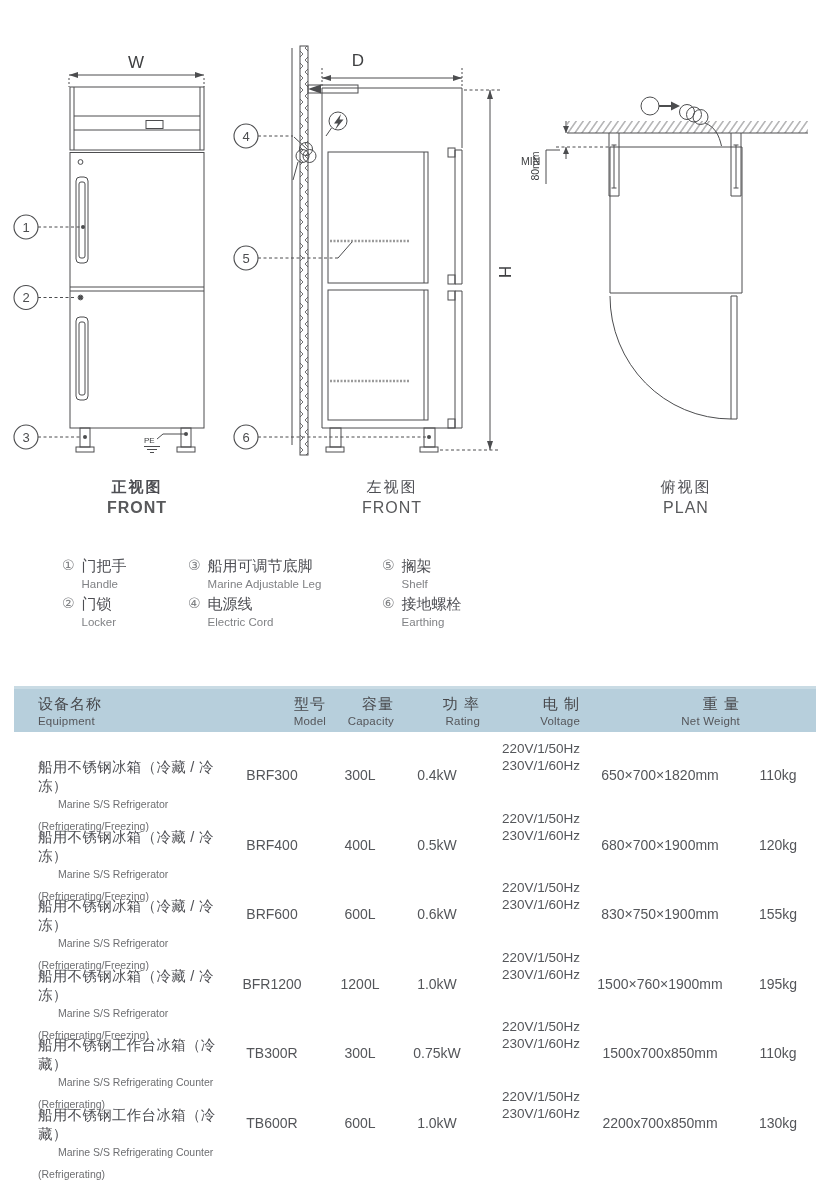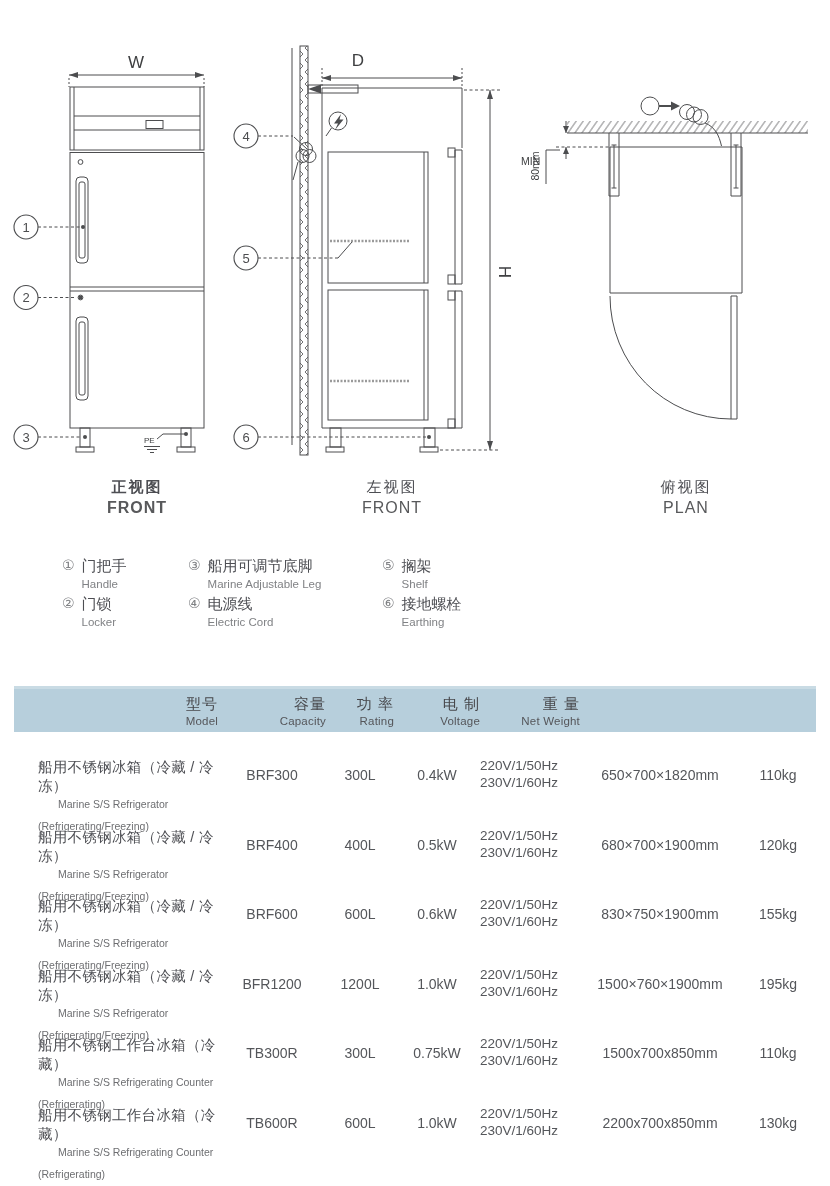--- a/index.html
+++ b/index.html
@@ -25,21 +25,21 @@
   .th{ text-align:right;}
   .th .zh{font-size:15px;color:#47484c;letter-spacing:1px;}
   .th .en{font-size:11.5px;color:#55565a;margin-top:1px;letter-spacing:0.2px;}
   .th.left{text-align:left;padding-left:24px;}
   .trow{height:69.5px;align-items:start;}
   .c-equip{padding-left:24px;margin-top:18px;}
   .equip-zh{font-size:14.5px;color:#4d4e53;line-height:19px;letter-spacing:0.3px;}
   .equip-en{font-size:10.5px;color:#6d6e71;line-height:14px;margin-top:1px;padding-left:20px;}
   .equip-sub{font-size:10.5px;color:#6d6e71;line-height:14px;margin-top:8px;}
   .c-val{text-align:center;font-size:14px;color:#54565a;margin-top:27px;}
-  .c-volt{text-align:left;font-size:13.5px;color:#54565a;margin-top:17px;line-height:17px;}
+  .c-volt{text-align:right;font-size:13.5px;color:#54565a;line-height:17px;}
 
   
   text{font-family:"Liberation Sans","DejaVu Sans",sans-serif;fill:#3f4042;}
   .dimtext{font-size:17px;}
   .smalltext{font-size:10.5px;}
   .callout-t{font-size:13px;fill:#4c4d4f;}
   .petext{font-size:8px;}
 </style>
 </head>
 <body>
@@ -295,20 +295,24 @@
     <span class="legend-num">⑥</span>
     <span>
       <div class="legend-zh">接地螺栓</div>
       <div class="legend-en">Earthing</div>
     </span>
   </div>
 </div>
 
 <div class="spec-table">
   <div class="thead grid7">
+    <div class="th left">
+      <div class="zh">设备名称</div>
+      <div class="en">Equipment</div>
+    </div>
     <div class="th">
       <div class="zh">型号</div>
       <div class="en">Model</div>
     </div>
     <div class="th">
       <div class="zh">容量</div>
       <div class="en">Capacity</div>
     </div>
     <div class="th">
       <div class="zh">功 率</div>

